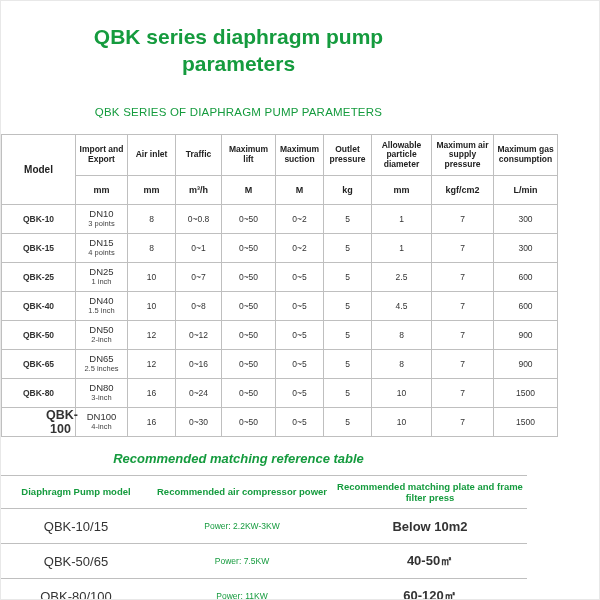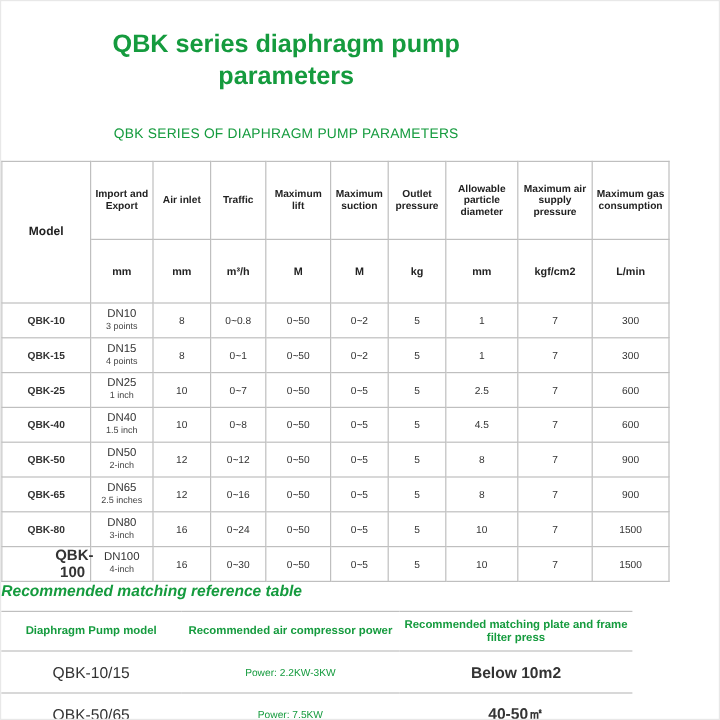--- a/index.html
+++ b/index.html
@@ -60,21 +60,21 @@
     vertical-align: middle;
     font-size: 8.5px;
     color: #333;
     padding: 0;
   }
   .spec-table thead th {
     font-weight: bold;
     color: #222;
     height: 26px;
     line-height: 1.12;
-    padding: 18px 1px;
+    padding: 6px 1px;
   }
   .spec-table thead tr.units th {
     height: 16px;
     font-weight: bold;
     font-size: 9px;
   }
   .th-model {
     font-size: 10px !important;
   }
   .spec-table tbody td {
@@ -106,21 +106,23 @@
   .val {
     font-size: 9.5px;
   }
 
   
   .rec-title {
     color: #159B3E;
     font-size: 13px;
     font-weight: bold;
     font-style: italic;
+    text-align: center;
     line-height: 1.25;
+    margin-top: 14px;
   }
   .rec-wrap {
     margin: 8px auto 0 auto;
     width: 526px;
   }
   .rec-table td {
     border-top: 1px solid #bfbfbf;
     border-bottom: 1px solid #bfbfbf;
     text-align: center;
     vertical-align: middle;

